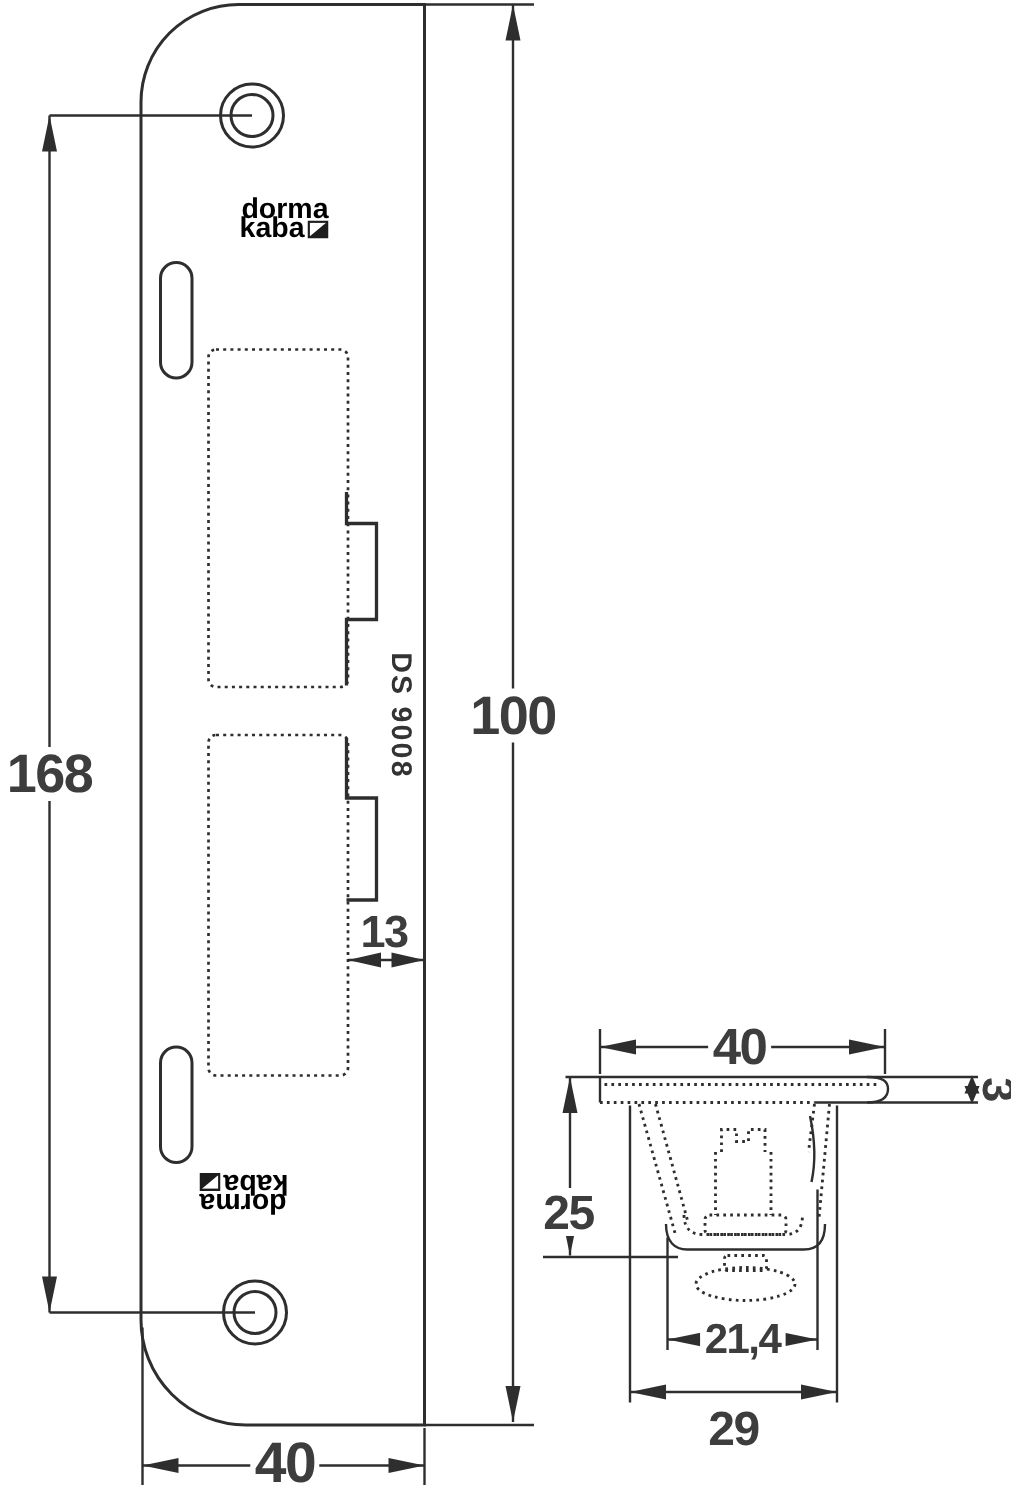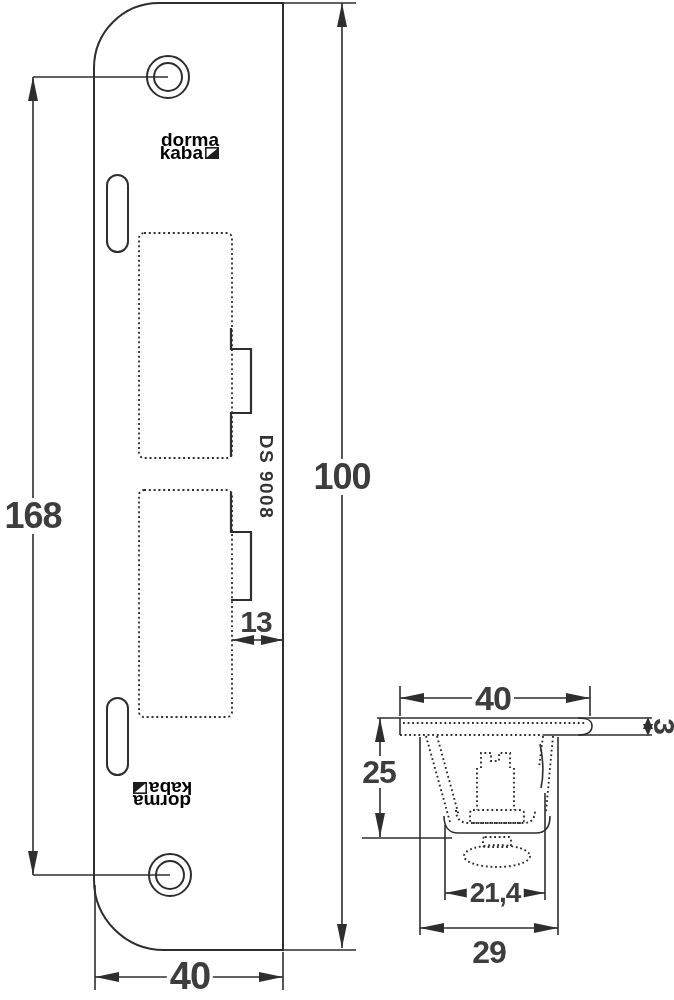--- a/index.html
+++ b/index.html
@@ -176,21 +176,21 @@
     </g>
   </svg>
 
   <div class="dim f36" style="left:33px;top:477px;margin-top:39px;">168</div>
   <div class="dim f36" style="left:342px;top:477px;">100</div>
   <div class="dim f30 nobg" style="left:256px;top:622px;">13</div>
   <div class="dim f38" style="left:190px;top:976px;">40</div>
 
   <div class="dim f34" style="left:493px;top:698px;">40</div>
   <div class="dim f30 nobg rot90" style="left:664px;top:726px;">3</div>
-  <div class="dim f32" style="left:379px;top:772px;">25</div>
+  <div class="dim f32" style="left:379px;top:808px;">25</div>
   <div class="dim f28" style="left:495px;top:893px;">21,4</div>
   <div class="dim f32" style="left:489px;top:952px;">29</div>
 
   <div class="pcode">DS 9008</div>
 
   <div class="logo" style="left:145px;top:133px;">
     <div>dorma</div>
     <div class="l2">
       <span>kaba</span>
       <svg width="14" height="12" viewBox="0 0 14 12">

